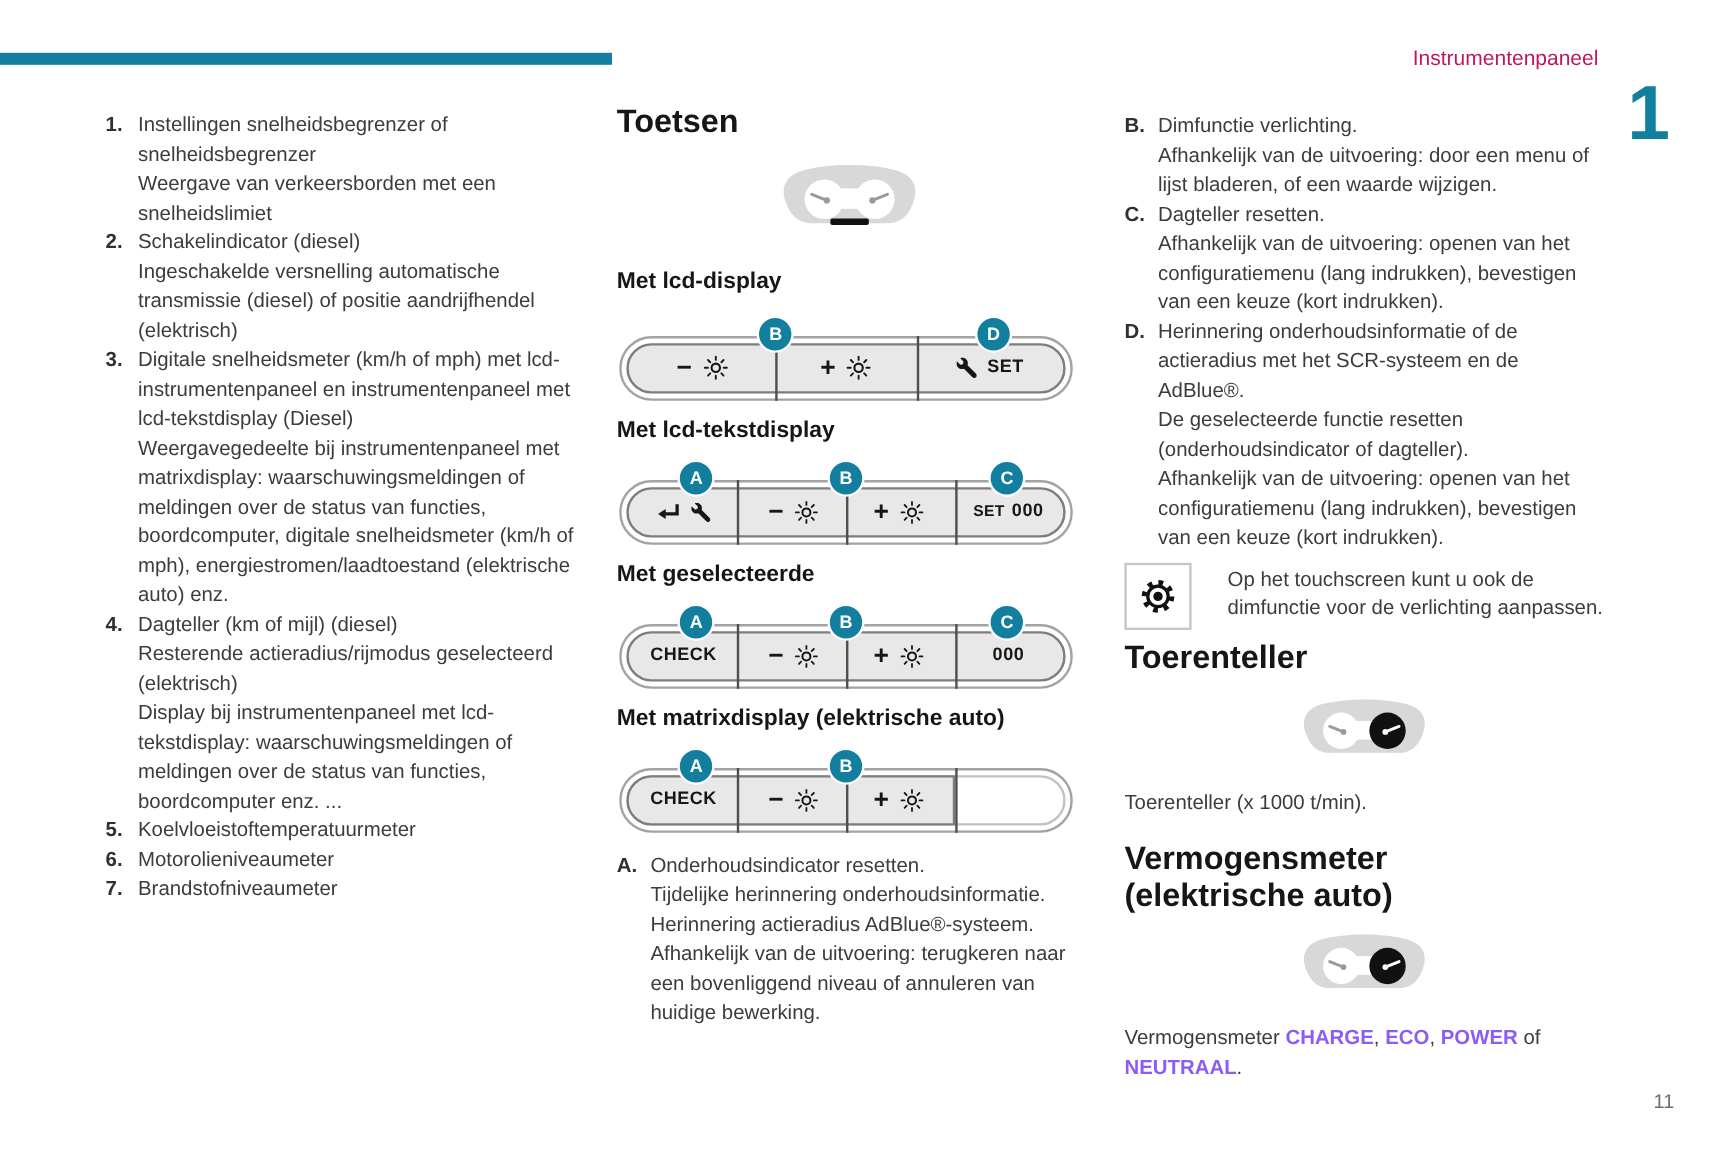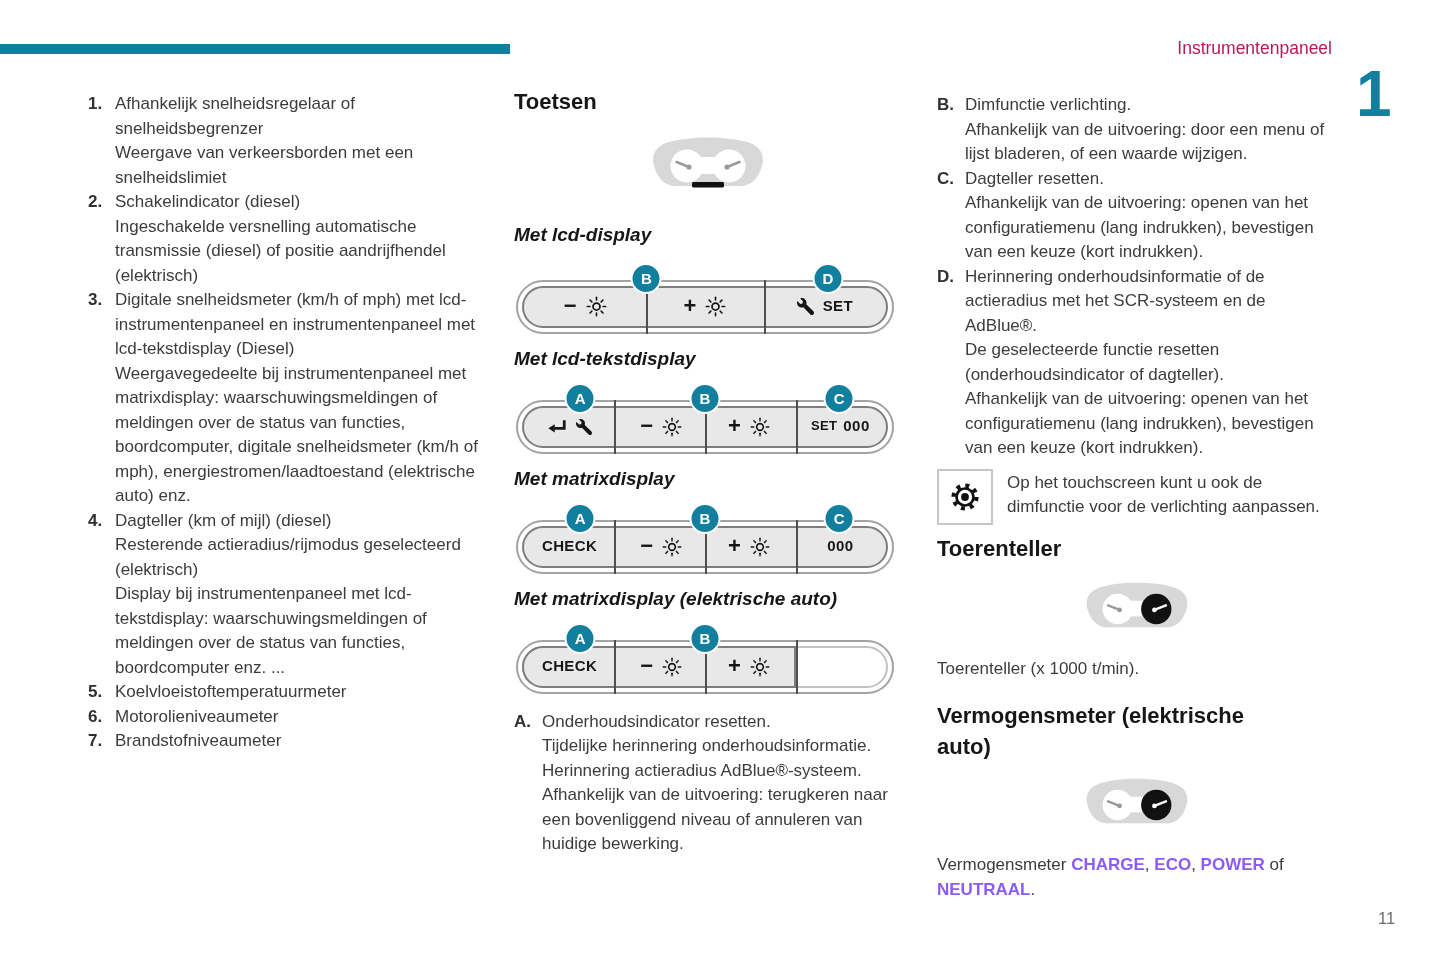--- a/index.html
+++ b/index.html
@@ -15,22 +15,22 @@
   .top-bar{left:0;top:44px;width:510px;height:10px;background:#127f9f;}
   .header-title{top:36px;right:113px;font-size:17.5px;color:#be185d;}
   .chapter-num{top:62px;left:1356px;font-size:64px;line-height:64px;font-weight:700;color:#127f9f;}
   .page-num{top:906px;left:1378px;font-size:16.5px;color:#6e6e6e;}
 
   
   .col-left{left:88px;top:92px;width:398px;}
   .col-mid{left:514px;top:86px;width:388px;}
   .col-right{left:937px;top:93px;width:400px;}
 
-  h1{font-size:22px;line-height:31px;font-weight:700;color:#161616;margin:0;}
-  h2{font-size:19px;line-height:22px;font-weight:700;color:#161616;margin:0;font-style:italic;}
+  h1{font-size:27px;line-height:31px;font-weight:700;color:#161616;margin:0;}
+  h2{font-size:19px;line-height:22px;font-weight:700;color:#161616;margin:0;}
 
   .list-item{display:flex;}
   .list-item .num{width:27px;flex-shrink:0;font-weight:700;color:#303030;}
   .list-item .item-body{flex:1;}
 
   .letter-item{display:flex;}
   .letter-item .letter{width:28px;flex-shrink:0;font-weight:700;color:#303030;}
   .letter-item .item-body{flex:1;}
 
   
@@ -47,42 +47,42 @@
     background:#127f9f;border:2px solid #fff;box-sizing:content-box;
     color:#fff;font-size:15px;font-weight:700;line-height:27px;text-align:center;
     transform:translateX(-50%);z-index:3;
   }
   .sign{font-size:22px;font-weight:700;line-height:20px;margin-top:-2px;}
   .btn-text{font-size:15px;letter-spacing:0.4px;}
   .set-small{font-size:13px;letter-spacing:0.3px;}
   .zeros{font-size:15px;letter-spacing:0.5px;}
 
   .cluster-wrap{text-align:center;}
-  .note-box{display:flex;gap:14px;align-items:flex-start;}
+  .note-box{display:flex;gap:30px;align-items:flex-start;}
   .note-icon{width:56px;height:56px;border:2px solid #c6c6c6;box-sizing:border-box;display:flex;align-items:center;justify-content:center;flex-shrink:0;}
   .note-text{flex:1;padding-top:2px;}
   .bold{font-weight:700;color:#8b5cf6;}
   .mt8{margin-top:8px;} .mt14{margin-top:14px;} .mt16{margin-top:16px;}
   .mt18{margin-top:18px;} .mt19{margin-top:19px;}
   .mt30{margin-top:30px;} .mt34{margin-top:34px;}
   .caption{margin-top:12px;}
 </style>
 </head>
 <body>
 
 <div class="abs top-bar"></div>
 <div class="abs header-title">Instrumentenpaneel</div>
 <div class="abs chapter-num">1</div>
 <div class="abs page-num">11</div>
 
 <div class="abs col-left">
   <div class="list-item">
     <span class="num">1.</span>
     <div class="item-body">
-      <div>Afhankelijk snelheidsregelaar of snelheidsbegrenzer</div>
+      <div>Instellingen snelheidsbegrenzer of snelheidsbegrenzer</div>
       <div>Weergave van verkeersborden met een snelheidslimiet</div>
     </div>
   </div>
   <div class="list-item">
     <span class="num">2.</span>
     <div class="item-body">
       <div>Schakelindicator (diesel)</div>
       <div>Ingeschakelde versnelling automatische transmissie (diesel) of positie aandrijfhendel (elektrisch)</div>
     </div>
   </div>
@@ -244,21 +244,21 @@
       <div class="cell" style="width:26%;gap:6px">
         <span class="set-small">SET</span>
         <span class="zeros">000</span>
       </div>
     </div>
     <div class="badge" style="left:17%">A</div>
     <div class="badge" style="left:50%">B</div>
     <div class="badge" style="left:85.5%">C</div>
   </div>
 
-  <h2 class="mt14">Met matrixdisplay</h2>
+  <h2 class="mt14">Met geselecteerde</h2>
   <div class="panel mt30">
     <div class="outer"></div>
     <div class="innerfill"></div>
     <div class="divider" style="left:26%"></div>
     <div class="divider" style="left:50%"></div>
     <div class="divider" style="left:74%"></div>
     <div class="cells">
       <div class="cell" style="width:26%">
         <span class="btn-text">CHECK</span>
       </div>

